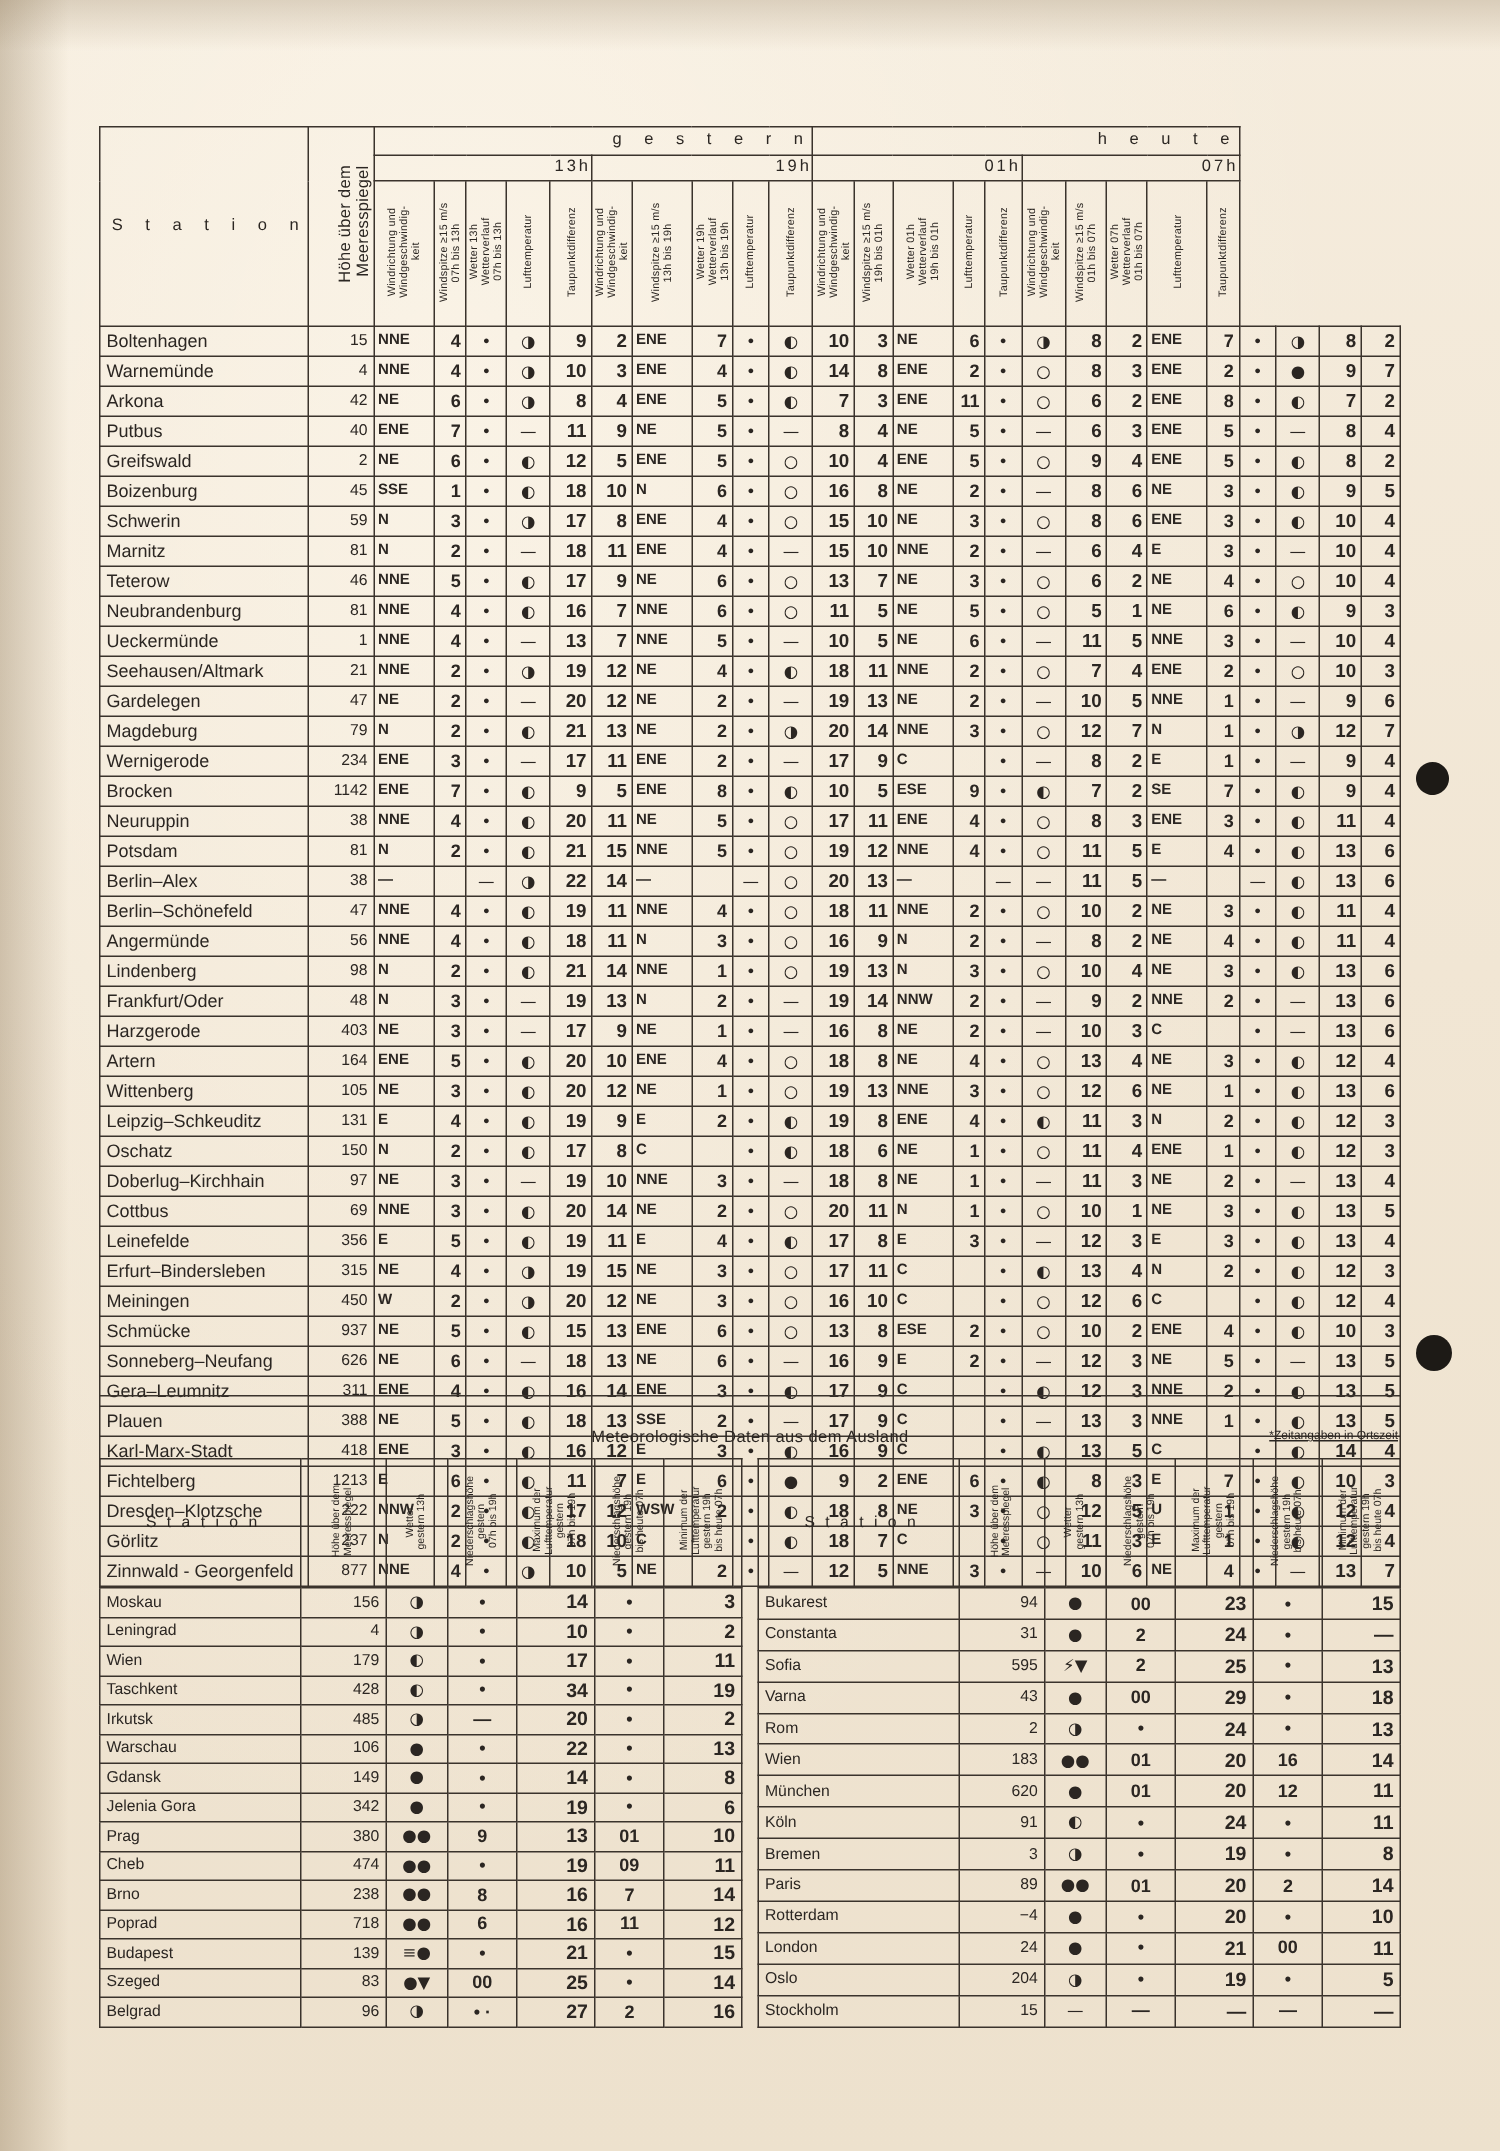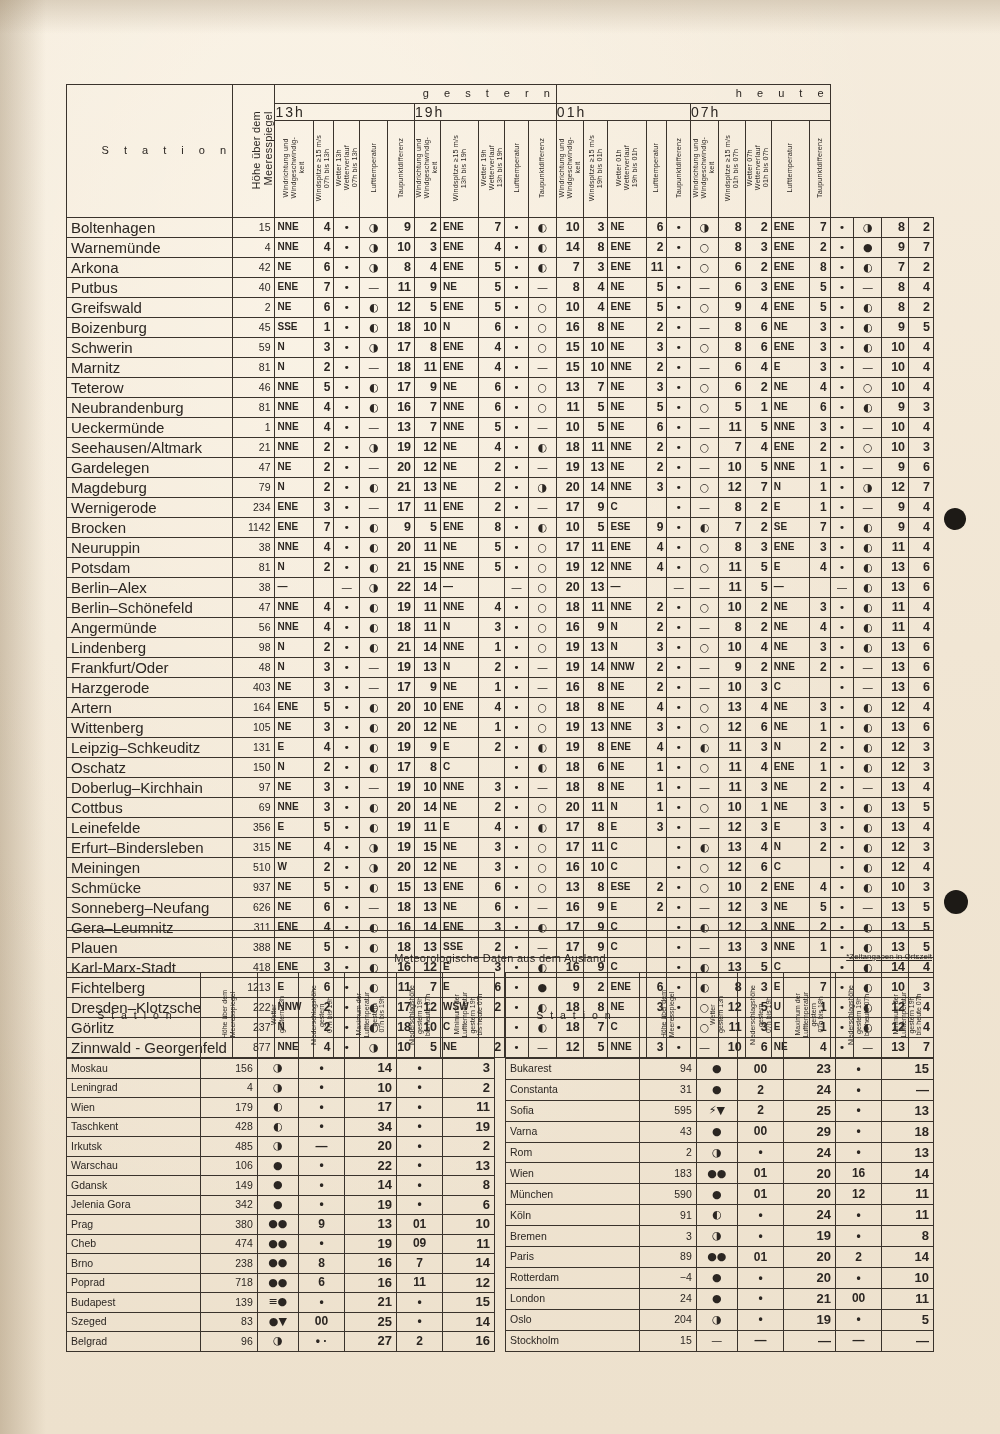--- a/index.html
+++ b/index.html
@@ -40,41 +40,41 @@
   table{border-collapse:collapse;width:100%;}
   td,th{
     border:1px solid #3a332c;
     font-size:10px;
     padding:0;
     vertical-align:middle;
     line-height:1.05;
     background:transparent;
   }
   .hdr-top td{height:18px;text-align:right;font-size:11px;letter-spacing:6px;}
-  .hdr-sub td{height:16px;text-align:left;font-size:14px;letter-spacing:2px;}
+  .hdr-sub td{height:16px;text-align:right;font-size:11px;letter-spacing:2px;}
 
   .vhead{
     height:92px;
     text-align:center;
     font-size:7.2px;
     line-height:1.12;
     padding:2px 0;
   }
   .vhead .rot{
     writing-mode:vertical-rl;
     transform:rotate(180deg);
     display:inline-block;
     white-space:pre-line;
     letter-spacing:.2px;
   }
   .stationhead{
     text-align:center;font-size:10.5px;letter-spacing:3px;
   }
 
-  td.st{ text-align:left; padding-left:4px; font-size:15px; width:112px; white-space:nowrap;}
+  td.st{ text-align:left; padding-left:4px; font-size:12px; width:112px; white-space:nowrap;}
   td.alt{ text-align:right; padding-right:4px; font-size:10.5px; width:36px;}
   td.dir{ text-align:left; padding-left:2px; font-size:10px; width:34px; font-weight:bold;}
   td.spd{ text-align:right; padding-right:3px; font-size:12px; width:16px; font-weight:bold;}
   td.wx{ text-align:center; width:22px; font-size:11px;}
   td.wv{ text-align:center; width:26px; font-size:11px;}
   td.num{ text-align:right; padding-right:3px; font-size:12.5px; width:22px; font-weight:bold;}
   td.num2{ text-align:right; padding-right:3px; font-size:12.5px; width:20px; font-weight:bold;}
 
   tr.drow td{height:19px;}
 
@@ -1067,21 +1067,21 @@
           <td class="num2">4</td>
           <td class="dir">N</td>
           <td class="spd">2</td>
           <td class="wx glyph">•</td>
           <td class="wv glyph">◐</td>
           <td class="num">12</td>
           <td class="num2">3</td>
         </tr>
         <tr class="drow">
           <td class="st">Meiningen</td>
-          <td class="alt">510</td>
+          <td class="alt">450</td>
           <td class="dir">W</td>
           <td class="spd">2</td>
           <td class="wx glyph">•</td>
           <td class="wv glyph">◑</td>
           <td class="num">20</td>
           <td class="num2">12</td>
           <td class="dir">NE</td>
           <td class="spd">3</td>
           <td class="wx glyph">•</td>
           <td class="wv glyph">○</td>
@@ -1601,21 +1601,21 @@
             <td class="fst">Wien</td>
             <td class="falt">183</td>
             <td class="fwx glyph">●●</td>
             <td class="fnd">01</td>
             <td class="fnum">20</td>
             <td class="fnd">16</td>
             <td class="fnum">14</td>
           </tr>
           <tr class="frow">
             <td class="fst">München</td>
-            <td class="falt">590</td>
+            <td class="falt">620</td>
             <td class="fwx glyph">●</td>
             <td class="fnd">01</td>
             <td class="fnum">20</td>
             <td class="fnd">12</td>
             <td class="fnum">11</td>
           </tr>
           <tr class="frow">
             <td class="fst">Köln</td>
             <td class="falt">91</td>
             <td class="fwx glyph">◐</td>

